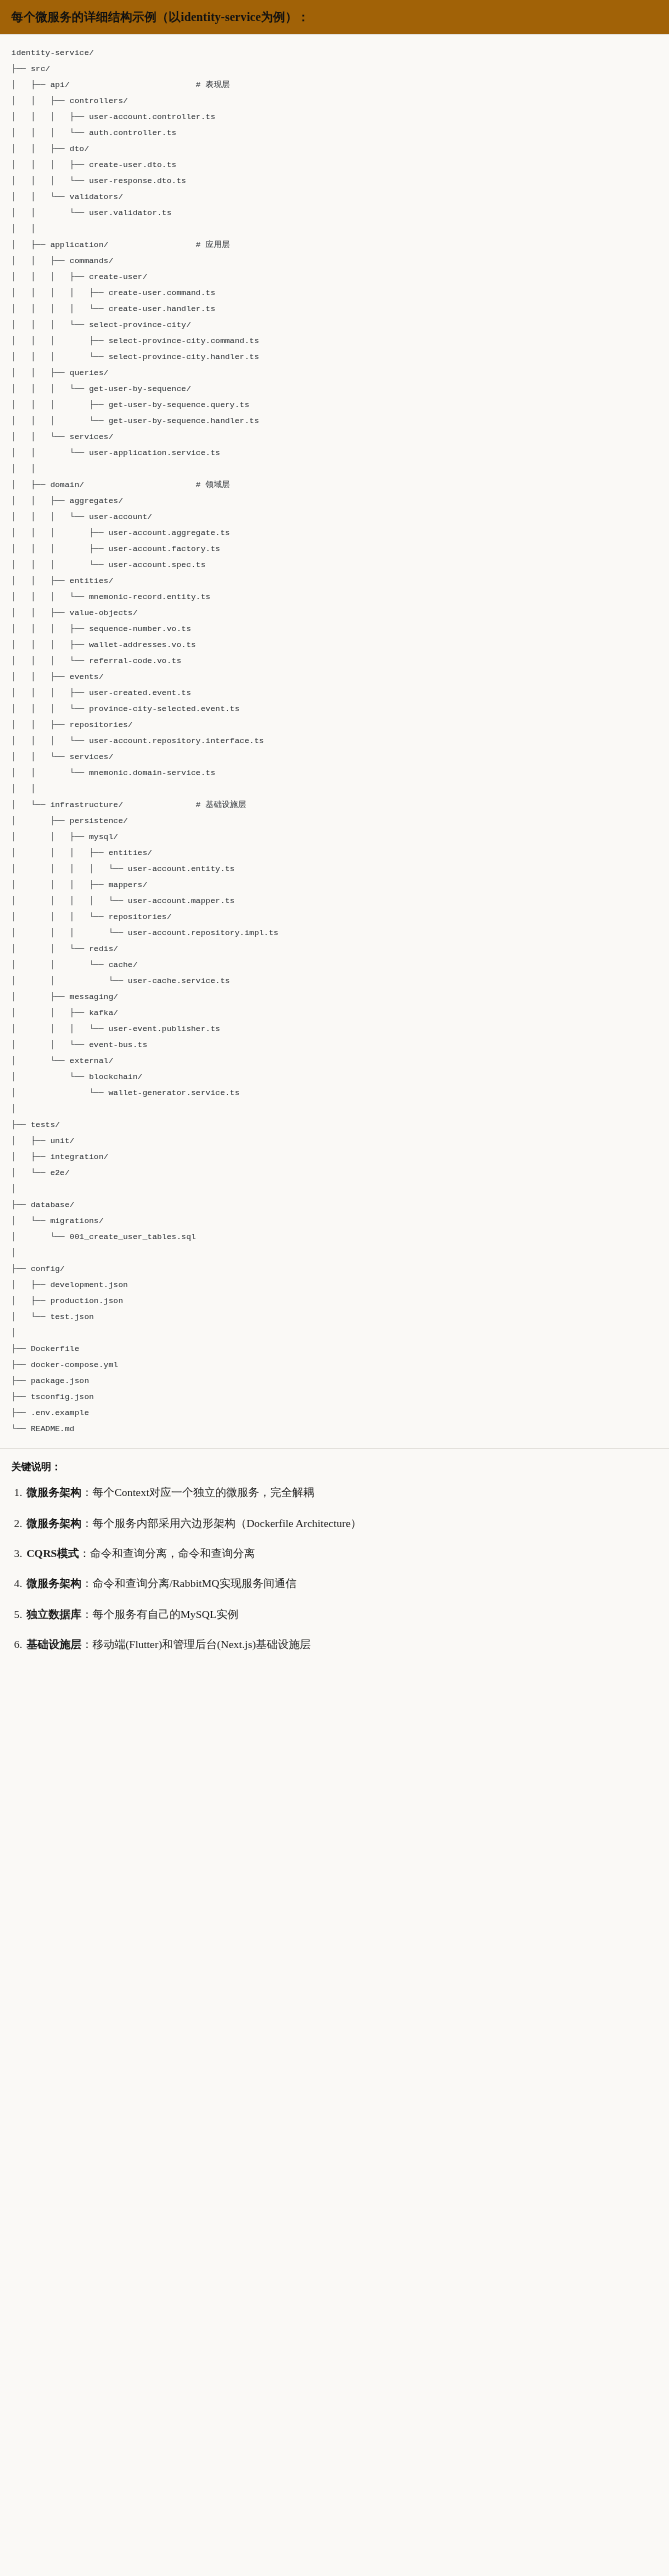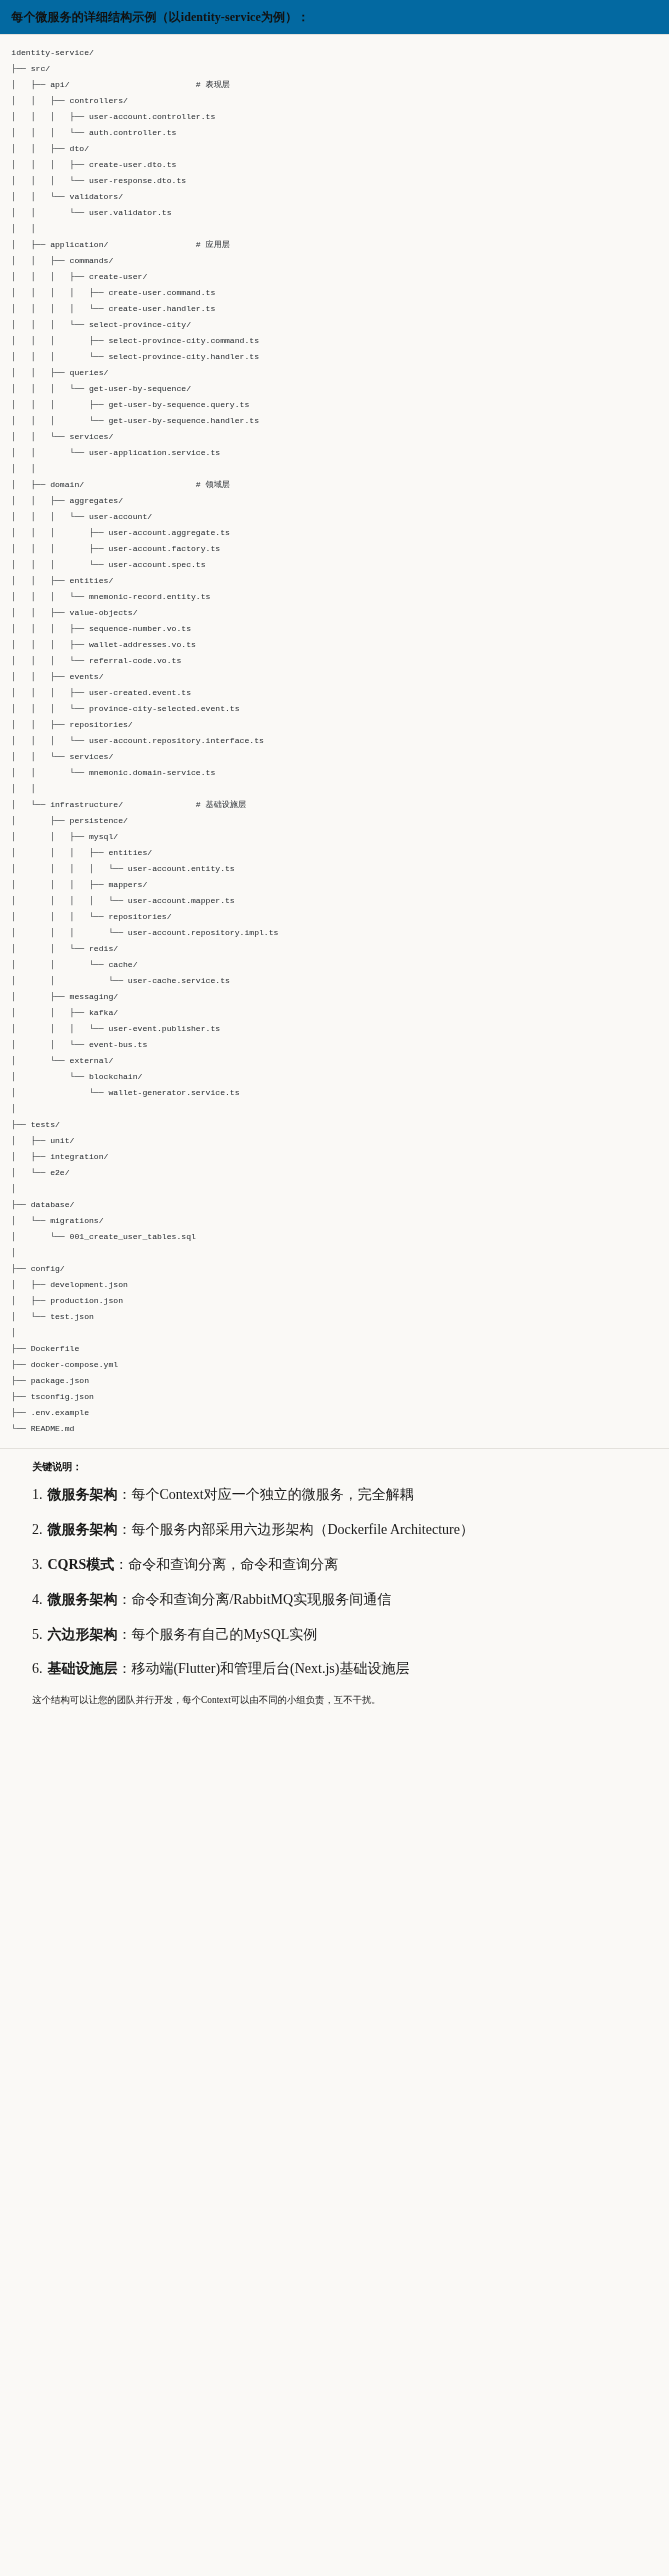--- a/index.html
+++ b/index.html
@@ -18,21 +18,21 @@
     width: 669px;
     box-sizing: border-box;
     background: #faf9f6;
     padding: 0;
   }
 
   
   .doc-header {
     padding: 8.8px 11.3px 8.8px 11.3px;
     border-bottom: 0.6px solid #e3e1dc;
-    background: #0369a1;
+    background: #a16207;
   }
   .doc-title {
     font-family: "Liberation Serif", "DejaVu Serif", serif;
     font-weight: bold;
     font-size: 12px;
     line-height: 1.35;
     letter-spacing: 0.1px;
     margin: 0;
     color: #111111;
   }
@@ -50,36 +50,35 @@
     line-height: 16px;
     color: #24292e;
     white-space: pre;
     tab-size: 4;
   }
 
   
   .notes {
     padding: 11.3px 11.3px 10px 11.3px;
     background: #faf9f6;
-    margin-left: 21px;
   }
   .notes-title {
     font-family: "Liberation Serif", "DejaVu Serif", serif;
     font-weight: bold;
     font-size: 10px;
     margin: 0 0 10px 0;
     color: #111111;
   }
   ol.note-list {
     margin: 0;
     padding: 0 0 0 13.8px;
     list-style-type: decimal;
   }
   ol.note-list > li {
-    font-size: 14px;
+    font-size: 11px;
     line-height: 1.5;
     margin: 0 0 13.8px 0;
     padding-left: 1.3px;
     color: #1a1a1a;
   }
   ol.note-list > li:last-child {
     margin-bottom: 12.5px;
   }
   .note-term {
     font-weight: bold;
@@ -200,23 +199,22 @@
       <li>
         <span class="note-term">微服务架构</span><span>：</span><span>每个服务内部采用六边形架构（Dockerfile Architecture）</span>
       </li>
       <li>
         <span class="note-term">CQRS模式</span><span>：</span><span>命令和查询分离，命令和查询分离</span>
       </li>
       <li>
         <span class="note-term">微服务架构</span><span>：</span><span>命令和查询分离/RabbitMQ实现服务间通信</span>
       </li>
       <li>
-        <span class="note-term">六边形架构</span><span>：</span><span>每个服务有自己的MySQL实例</span>
+        <span class="note-term">独立数据库</span><span>：</span><span>每个服务有自己的MySQL实例</span>
       </li>
       <li>
         <span class="note-term">基础设施层</span><span>：</span><span>移动端(Flutter)和管理后台(Next.js)基础设施层</span>
       </li>
     </ol>
-    <p class="closing">这个结构可以让您的团队并行开发，每个Context可以由不同的小组负责，互不干扰。</p>
   </section>
 
 </div>
 
 
 </body></html>

